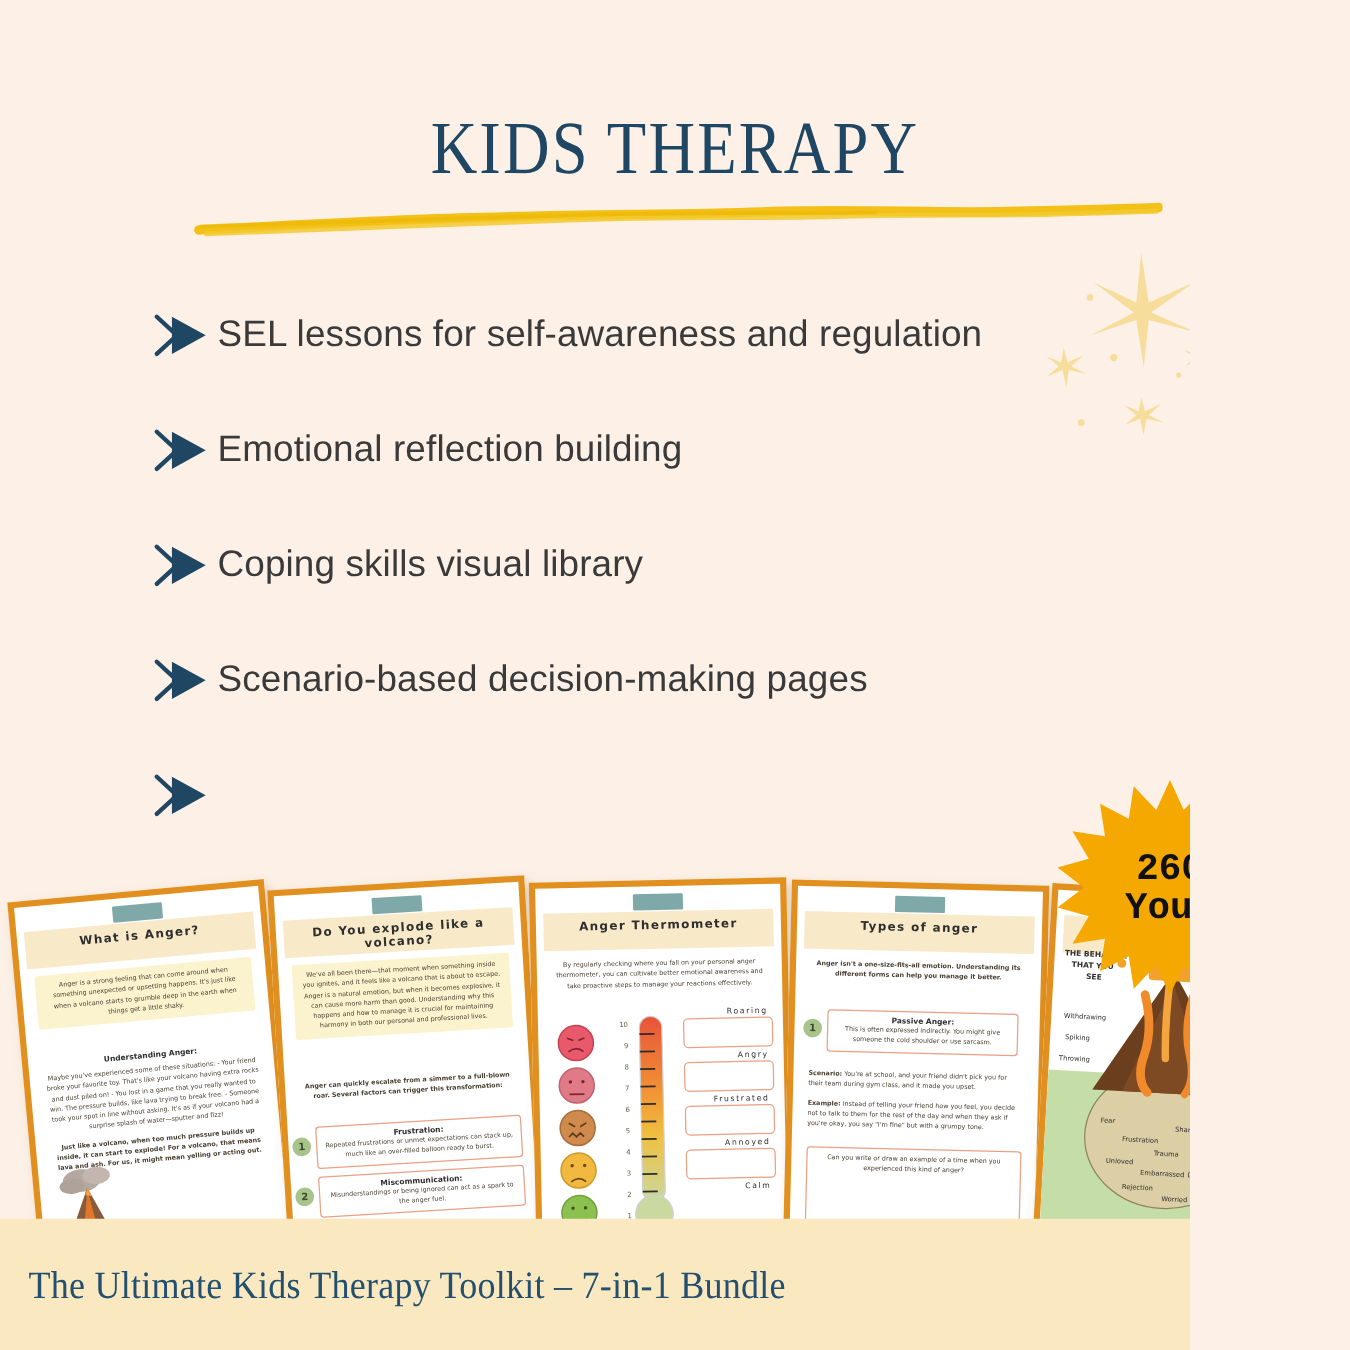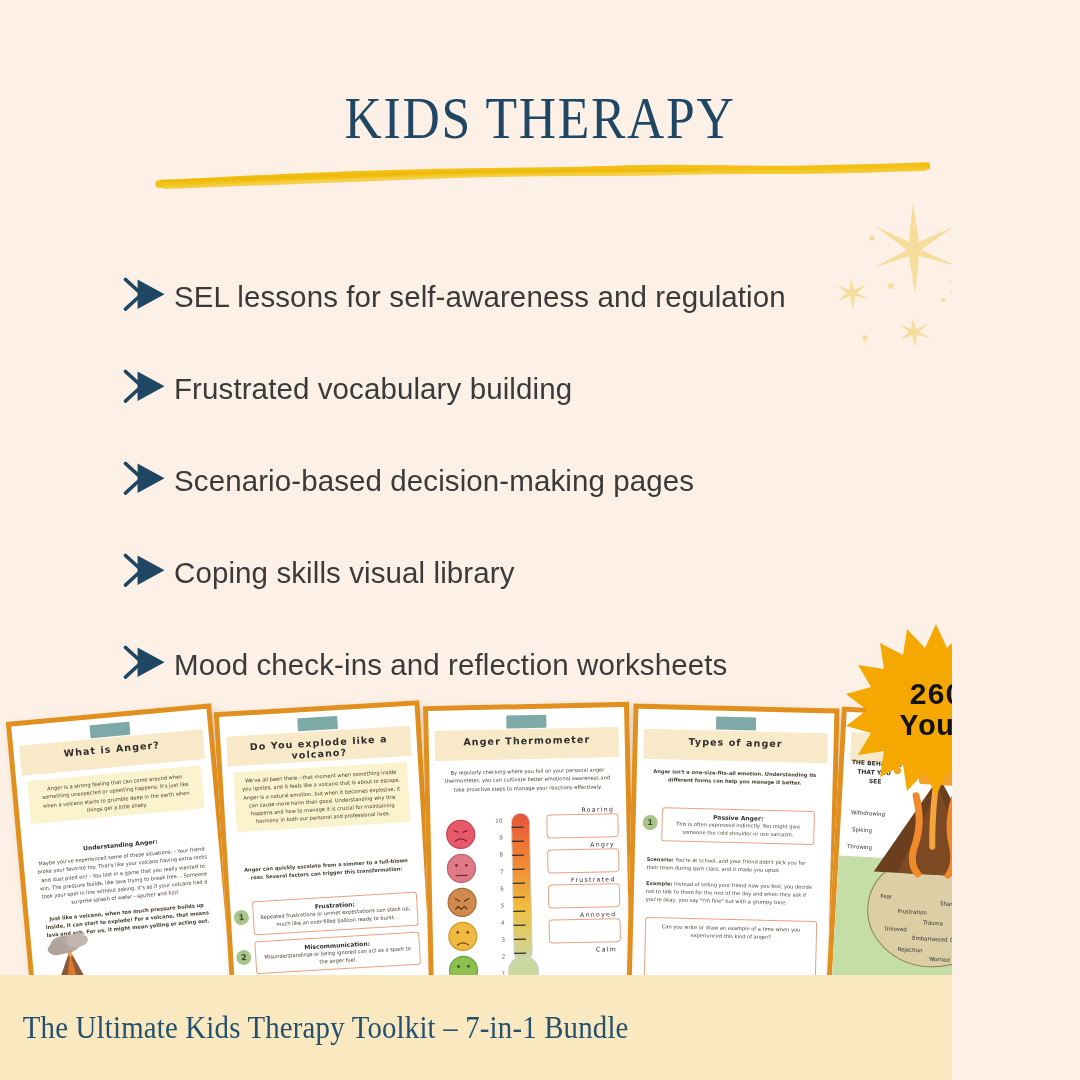--- a/index.html
+++ b/index.html
@@ -18,21 +18,21 @@
     text-align:center;
     font-family:"Liberation Serif", serif;
     font-size:60px;letter-spacing:2px;
     color:#1F4663;font-weight:400;
     transform:scaleX(.86);
   }
   .underline{position:absolute;top:160px;left:155px;width:775px;height:34px;}
 
   
   .bullets{position:absolute;top:222px;left:120px;width:790px;}
-  .bullet{display:flex;align-items:flex-end;height:92px;}
+  .bullet{display:flex;align-items:center;height:92px;}
   .chev{width:54px;flex:0 0 54px;display:block;}
   .btext{
     font-size:29.5px;color:#3A3A3A;letter-spacing:.1px;
     font-family:"Liberation Sans", sans-serif;white-space:nowrap;
   }
 
   
   .sparkles{position:absolute;top:196px;left:835px;width:245px;height:190px;}
 
   
@@ -145,45 +145,44 @@
         <path d="M13 4 L33 15 L13 26 Z" fill="#1F4663"></path>
       </svg>
       <span class="btext">SEL lessons for self-awareness and regulation</span>
     </div>
 
     <div class="bullet">
       <svg class="chev" viewBox="0 0 40 30">
         <path d="M4 4 L16 15 L4 26" stroke="#1F4663" stroke-width="2.6" fill="none" stroke-linecap="round" stroke-linejoin="round"></path>
         <path d="M13 4 L33 15 L13 26 Z" fill="#1F4663"></path>
       </svg>
-      <span class="btext">Frustrated vocabulary building</span>
+      <span class="btext">Emotional reflection building</span>
     </div>
 
     <div class="bullet">
       <svg class="chev" viewBox="0 0 40 30">
         <path d="M4 4 L16 15 L4 26" stroke="#1F4663" stroke-width="2.6" fill="none" stroke-linecap="round" stroke-linejoin="round"></path>
         <path d="M13 4 L33 15 L13 26 Z" fill="#1F4663"></path>
       </svg>
-      <span class="btext">Scenario-based decision-making pages</span>
+      <span class="btext">Coping skills visual library</span>
     </div>
 
     <div class="bullet">
       <svg class="chev" viewBox="0 0 40 30">
         <path d="M4 4 L16 15 L4 26" stroke="#1F4663" stroke-width="2.6" fill="none" stroke-linecap="round" stroke-linejoin="round"></path>
         <path d="M13 4 L33 15 L13 26 Z" fill="#1F4663"></path>
       </svg>
-      <span class="btext">Coping skills visual library</span>
+      <span class="btext">Scenario-based decision-making pages</span>
     </div>
 
     <div class="bullet">
       <svg class="chev" viewBox="0 0 40 30">
         <path d="M4 4 L16 15 L4 26" stroke="#1F4663" stroke-width="2.6" fill="none" stroke-linecap="round" stroke-linejoin="round"></path>
         <path d="M13 4 L33 15 L13 26 Z" fill="#1F4663"></path>
       </svg>
-      <span class="btext">Mood check-ins and reflection worksheets</span>
     </div>
   </div>
 
   <div class="fan">
 
     <div class="sheet" style="left:18px;top:22px;width:196px;height:268px;transform:rotate(-5.2deg);">
       <div class="tape"></div>
       <div class="banner"></div>
       <div class="sheet-title">What is Anger?</div>
       <div class="introbox">

